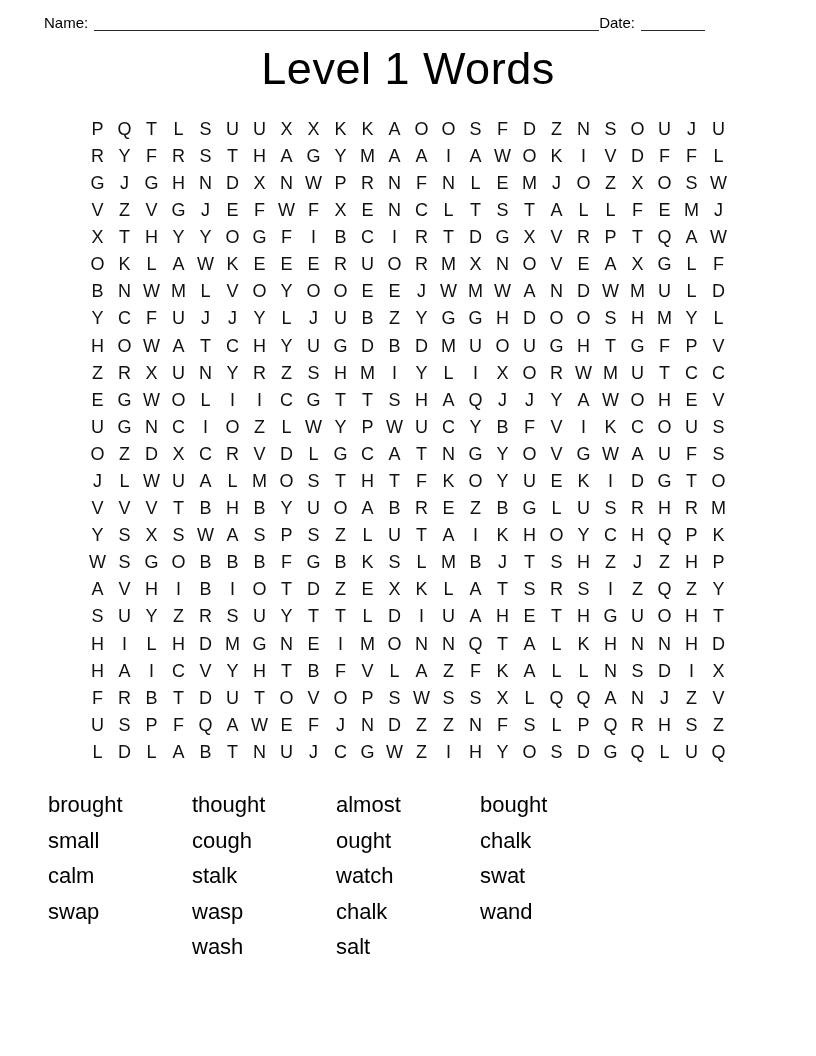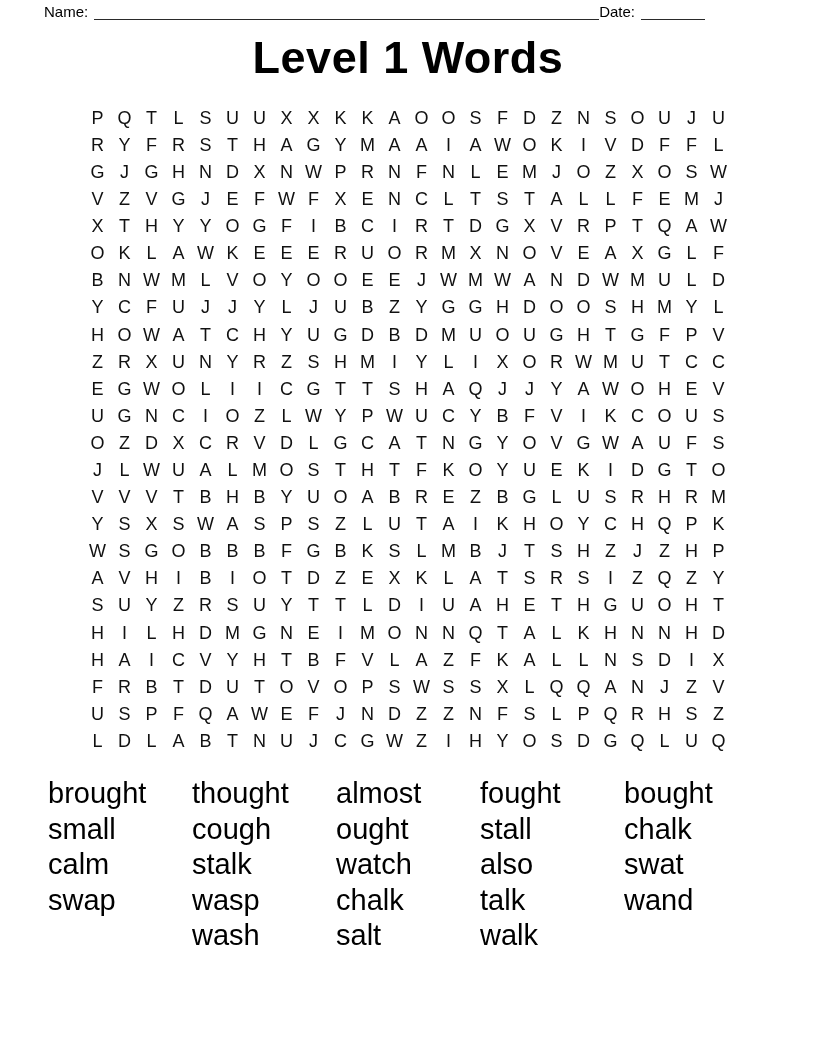--- a/index.html
+++ b/index.html
@@ -11,36 +11,36 @@
     color: #000000;
     font-family: "Liberation Sans", sans-serif;
     overflow: hidden;
   }
   .page { width: 816px; height: 1056px; position: relative; }
 
   
   .header-row {
     display: flex;
     align-items: flex-end;
-    padding: 3px 44px 0 44px;
+    padding: 14px 44px 0 44px;
     font-size: 15px;
   }
   .fill-line {
     border-bottom: 1.5px solid #2a2a2a;
     height: 17px;
   }
   .name-line { width: 505px; margin-left: 6px; }
   .date-label { }
   .date-line { width: 64px; margin-left: 6px; }
 
   
   .title {
     text-align: center;
     font-size: 45px;
-    font-weight: 700;
+    font-weight: 400;
     letter-spacing: 0.5px;
     margin-top: 12px;
     line-height: 1.15;
   }
 
   
   .grid {
     display: grid;
     grid-template-columns: repeat(24, 27px);
     grid-auto-rows: 27.1px;
@@ -56,21 +56,21 @@
     color: #111111;
   }
 
   
   .word-list {
     display: flex;
     margin: 21px 0 0 48px;
   }
   .word-col { width: 144px; }
   .word {
-    font-size: 29px;
+    font-size: 22px;
     line-height: 35.6px;
     color: #000000;
   }
 </style>
 </head>
 <body>
 
 <div class="page">
 
   <div class="header-row">
@@ -676,27 +676,20 @@
         <div class="word">wash</div>
       </div>
       <div class="word-col">
         <div class="word">almost</div>
         <div class="word">ought</div>
         <div class="word">watch</div>
         <div class="word">chalk</div>
         <div class="word">salt</div>
       </div>
       <div class="word-col">
-        <div class="word">fought</div>
-        <div class="word">stall</div>
-        <div class="word">also</div>
-        <div class="word">talk</div>
-        <div class="word">walk</div>
-      </div>
-      <div class="word-col">
         <div class="word">bought</div>
         <div class="word">chalk</div>
         <div class="word">swat</div>
         <div class="word">wand</div>
       </div>
     </div>
 
 </div>
 
 </body></html>

